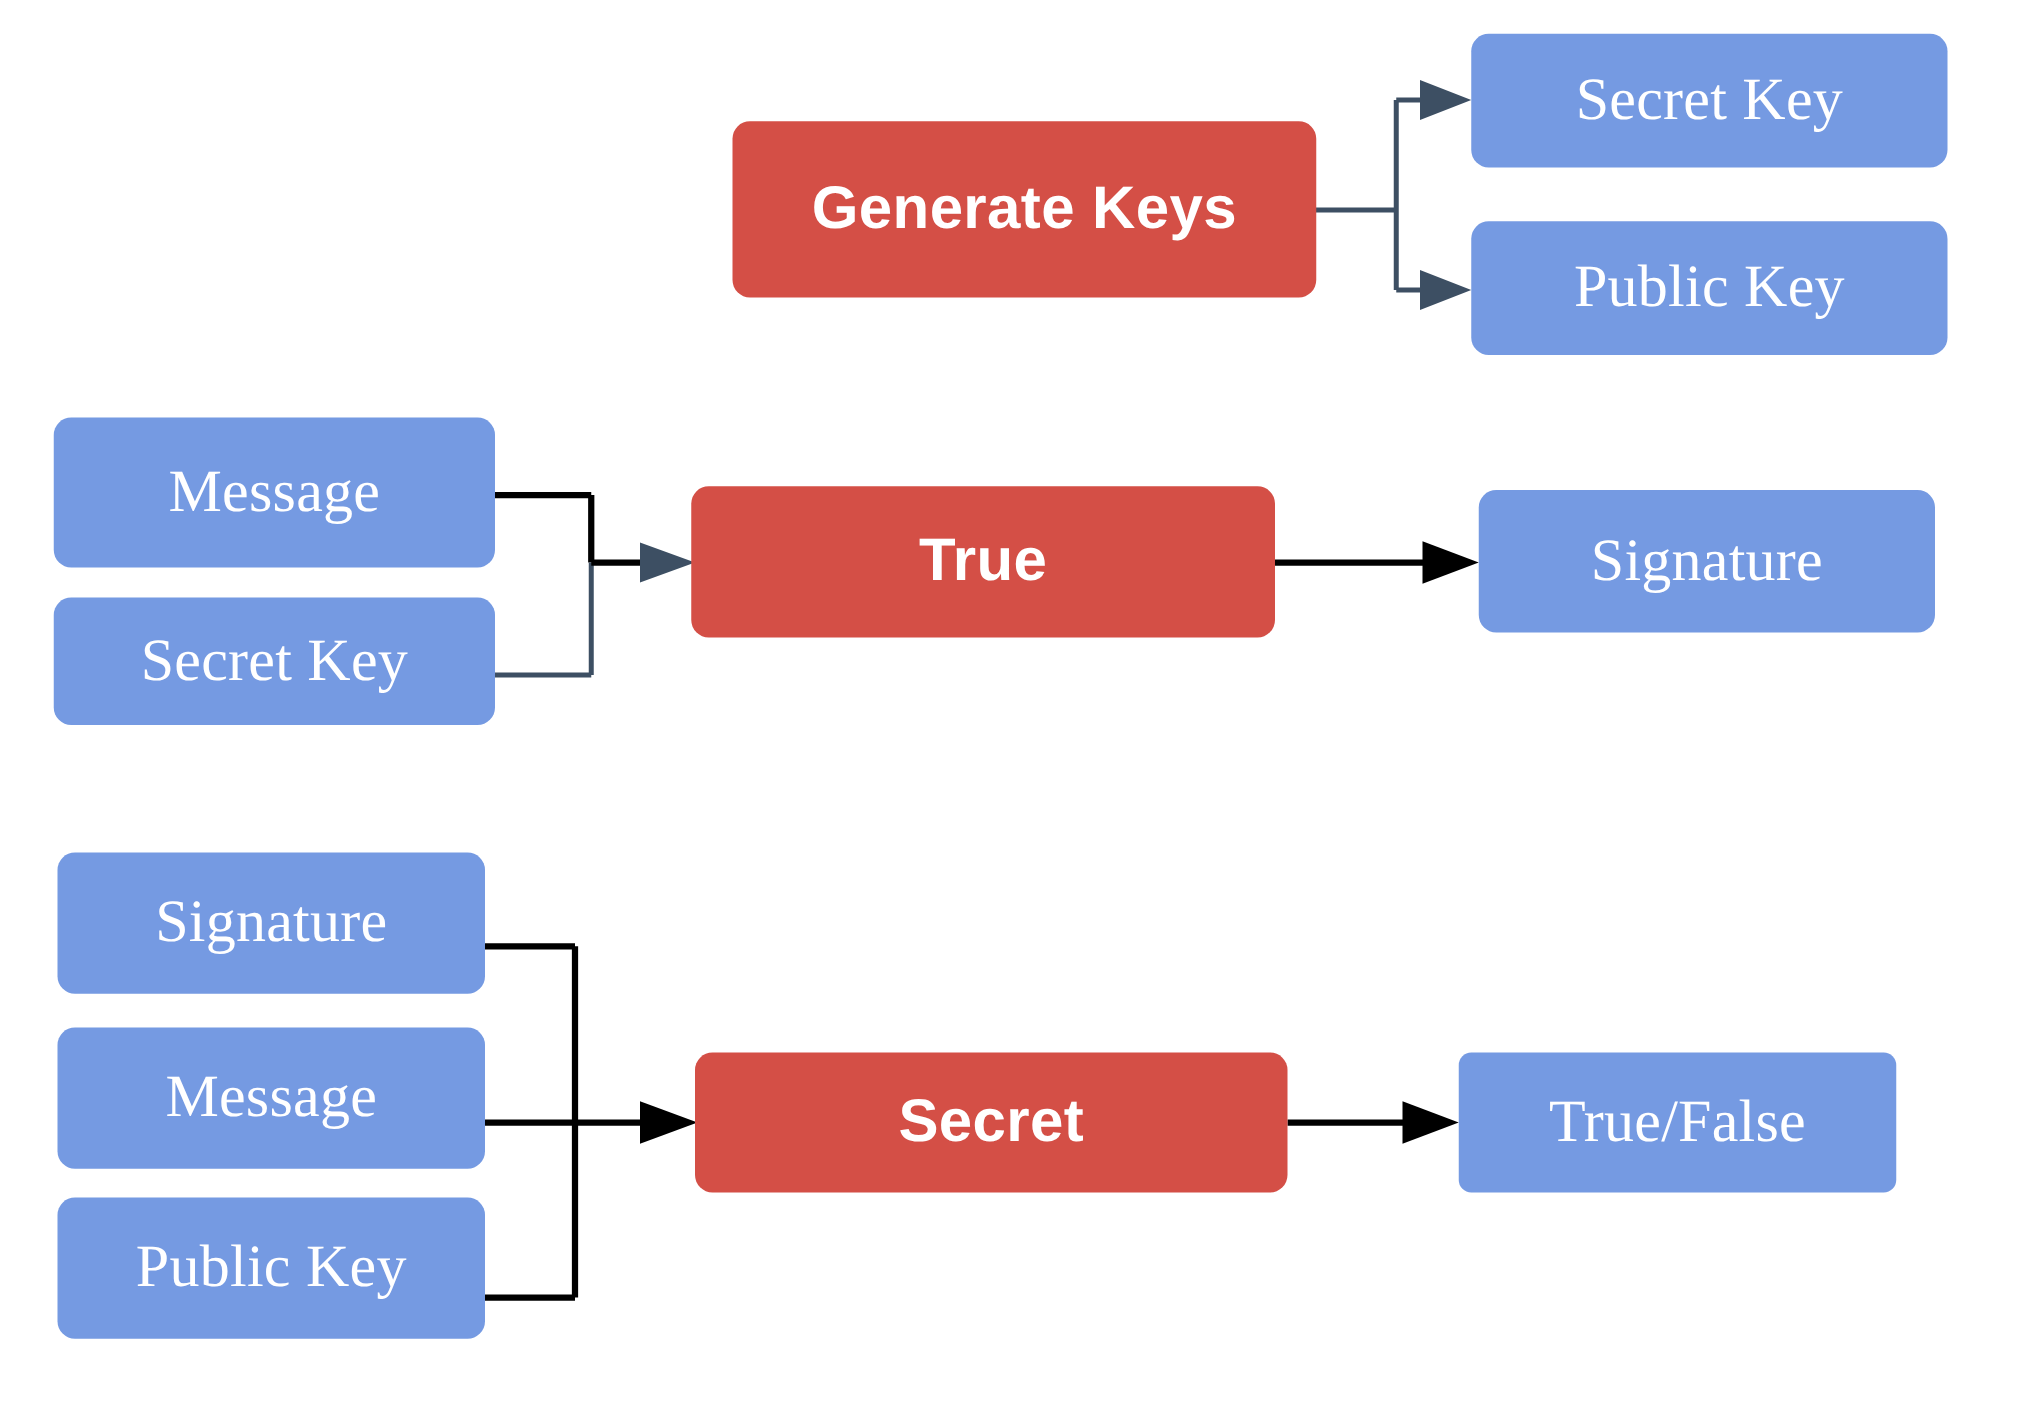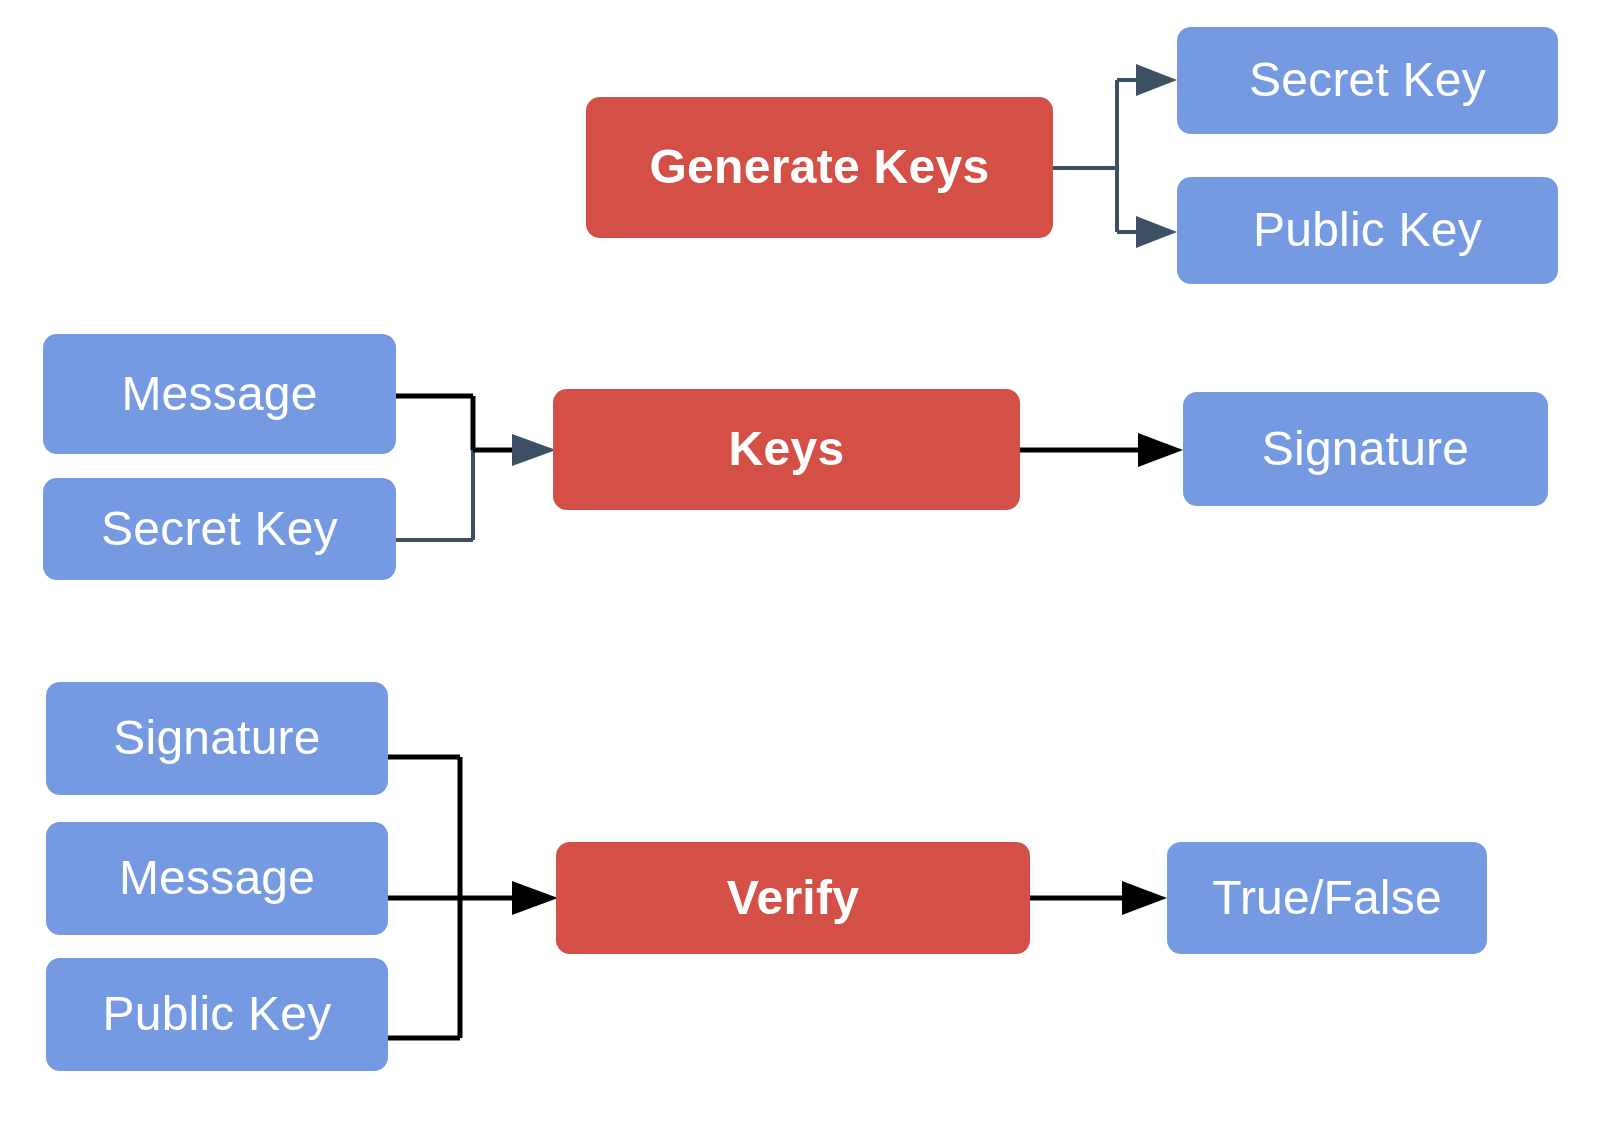--- a/index.html
+++ b/index.html
@@ -25,20 +25,21 @@
     display: flex;
     align-items: center;
     justify-content: center;
     color: #ffffff;
     text-align: center;
     line-height: 1.1;
     user-select: none;
   }
   .node.blue {
     background: #7architecture;
+    font-family: Liberation Serif, serif;
   }
   .node.blue {
     background: #7architecture;
   }
   .blue {
     background: #759ae2;
     font-weight: 400;
     font-size: 48px;
     letter-spacing: 0.2px;
   }
@@ -116,27 +117,27 @@
   <div class="node red" style="left:586px; top:97px; width:467px; height:141px;">Generate Keys</div>
 
   <div class="node blue" style="left:1177px; top:27px; width:381px; height:107px;">Secret Key</div>
 
   <div class="node blue" style="left:1177px; top:177px; width:381px; height:107px;">Public Key</div>
 
   <div class="node blue" style="left:43px; top:334px; width:353px; height:120px;">Message</div>
 
   <div class="node blue" style="left:43px; top:478px; width:353px; height:102px;">Secret Key</div>
 
-  <div class="node red" style="left:553px; top:389px; width:467px; height:121px;">Keys</div>
+  <div class="node red" style="left:553px; top:389px; width:467px; height:121px;">True</div>
 
   <div class="node blue" style="left:1183px; top:392px; width:365px; height:114px;">Signature</div>
 
   <div class="node blue" style="left:46px; top:682px; width:342px; height:113px;">Signature</div>
 
   <div class="node blue" style="left:46px; top:822px; width:342px; height:113px;">Message</div>
 
   <div class="node blue" style="left:46px; top:958px; width:342px; height:113px;">Public Key</div>
 
-  <div class="node red" style="left:556px; top:842px; width:474px; height:112px;">Verify</div>
+  <div class="node red" style="left:556px; top:842px; width:474px; height:112px;">Secret</div>
 
-  <div class="node blue" style="left:1167px; top:842px; width:320px; height:112px;">True/False</div>
+  <div class="node blue" style="left:1167px; top:842px; width:350px; height:112px;border-radius:10px;">True/False</div>
 
 </div>
 
 </body></html>

